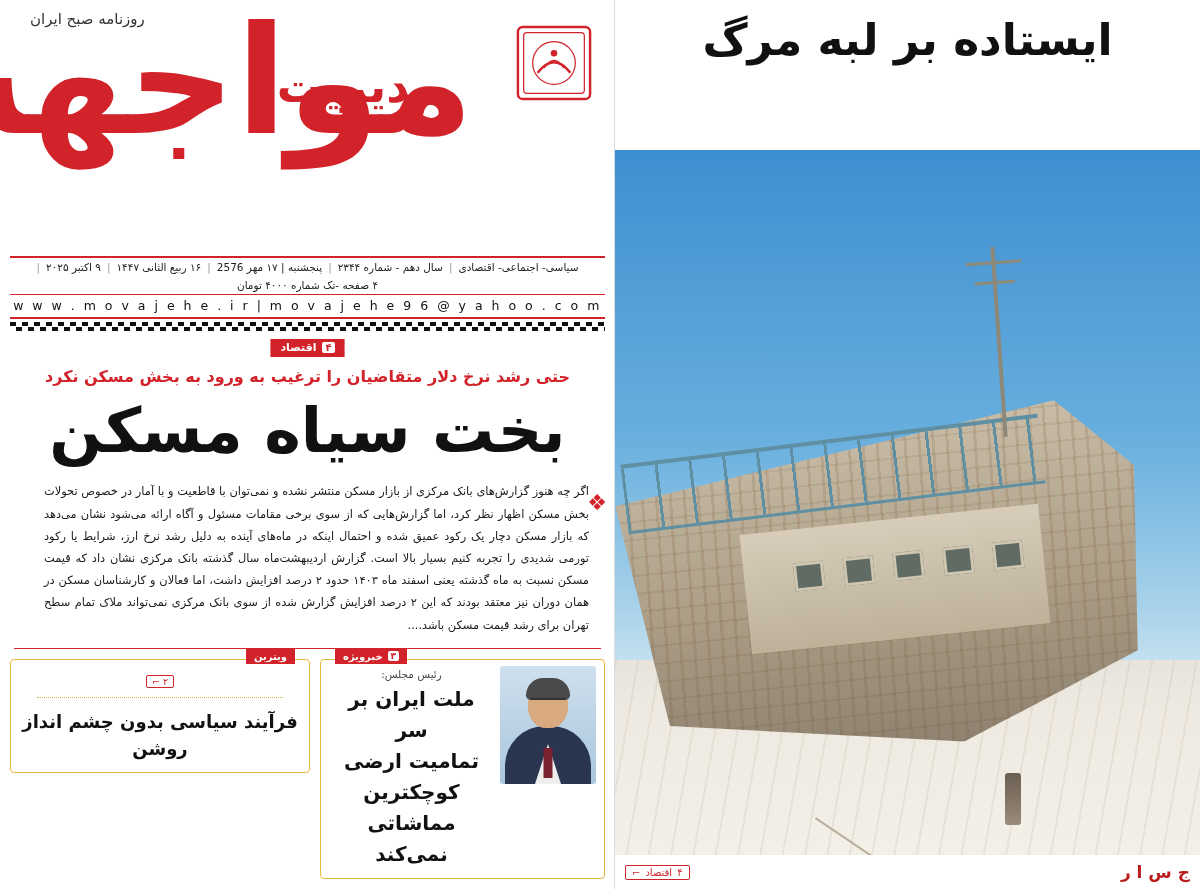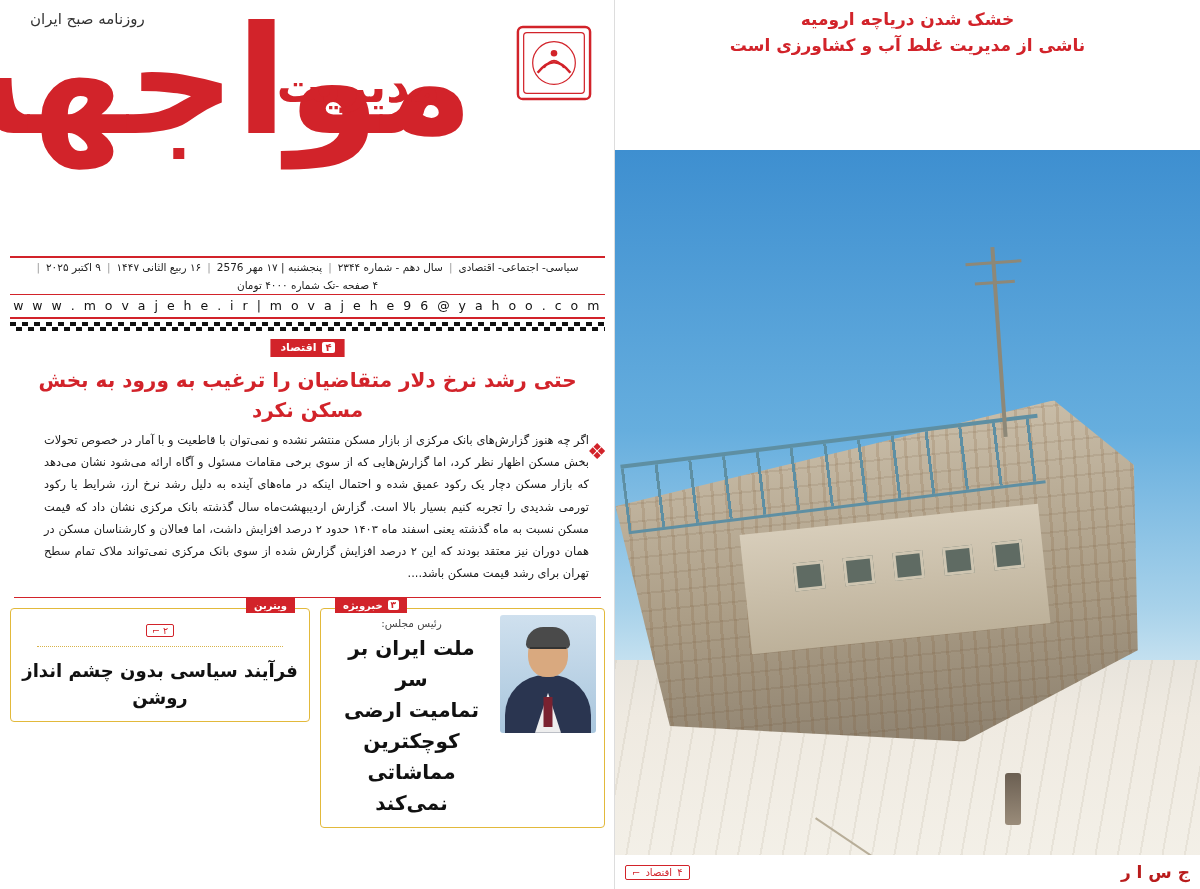--- a/index.html
+++ b/index.html
@@ -72,21 +72,21 @@
   
   .tag-row { display: flex; justify-content: center; margin: 8px 0 2px; }
   .tag {
     background: #d2232a; color: #fff; font-size: 11px; font-weight: bold;
     padding: 2px 10px 3px; display: inline-flex; align-items: center; gap: 6px;
     clip-path: polygon(0 0, 100% 0, 100% 100%, 0 100%);
   }
   .tag .pg { background:#fff; color:#d2232a; border-radius:2px; padding:0 3px; font-size:10px;}
 
   .kicker {
-    text-align: center; color: #d2232a; font-size: 20px; font-weight: bold;
+    text-align: center; color: #d2232a; font-size: 16px; font-weight: bold;
     margin: 8px 0 4px; line-height: 1.5;
   }
   .headline {
     text-align: center; font-size: 62px; font-weight: bold; color: #111;
     letter-spacing: -1px; margin: 6px 0 14px; line-height: 1.15;
   }
   .lede {
     font-size: 11.4px; line-height: 1.95; text-align: justify; color: #1a1a1a;
     padding: 0 16px 0 34px; position: relative;
   }
@@ -262,20 +262,21 @@
     <div class="checker"></div>
 
     <div class="tag-row">
       <div class="tag">
         <span class="pg">۴</span>
         <span>اقتصاد</span>
       </div>
     </div>
 
     <div class="kicker">حتی رشد نرخ دلار متقاضیان را ترغیب به ورود به بخش مسکن نکرد</div>
+    <div class="headline">بخت سیاه مسکن</div>
     <div class="lede">
       <span class="lede-mark">❖</span>
       <span>اگر چه هنوز گزارش‌های بانک مرکزی از بازار مسکن منتشر نشده و نمی‌توان با قاطعیت و با آمار در خصوص تحولات بخش مسکن اظهار نظر کرد، اما گزارش‌هایی که از سوی برخی مقامات مسئول و آگاه ارائه می‌شود نشان می‌دهد که بازار مسکن دچار یک رکود عمیق شده و احتمال اینکه در ماه‌های آینده به دلیل رشد نرخ ارز، شرایط یا رکود تورمی شدیدی را تجربه کنیم بسیار بالا است. گزارش اردیبهشت‌ماه سال گذشته بانک مرکزی نشان داد که قیمت مسکن نسبت به ماه گذشته یعنی اسفند ماه ۱۴۰۳ حدود ۲ درصد افزایش داشت، اما فعالان و کارشناسان مسکن در همان دوران نیز معتقد بودند که این ۲ درصد افزایش گزارش شده از سوی بانک مرکزی نمی‌تواند ملاک تمام سطح تهران برای رشد قیمت مسکن باشد....</span>
     </div>
 
     <hr class="hr-red">
 
     <div class="bottom-area">
 
       <div class="box-right">
@@ -323,22 +324,21 @@
             </div>
           </div>
         </div>
 
       </div>
     </div>
   </div>
 
   <div class="left-col">
     <div class="photo-head">
-      <div class="ph-kicker" style="white-space:pre-line">خشک شدن دریاچه ارومیه
-ناشی از مدیریت غلط آب و کشاورزی است</div>
+      <div class="ph-headline">ایستاده بر لبه مرگ</div>
     </div>
 
     <div class="photo">
       <div class="sky"></div>
       <div class="ground"></div>
       <div class="hull"></div>
       <div class="cabin">
         <div class="win" style="right:20px"></div>
         <div class="win" style="right:70px"></div>
         <div class="win" style="right:120px"></div>

